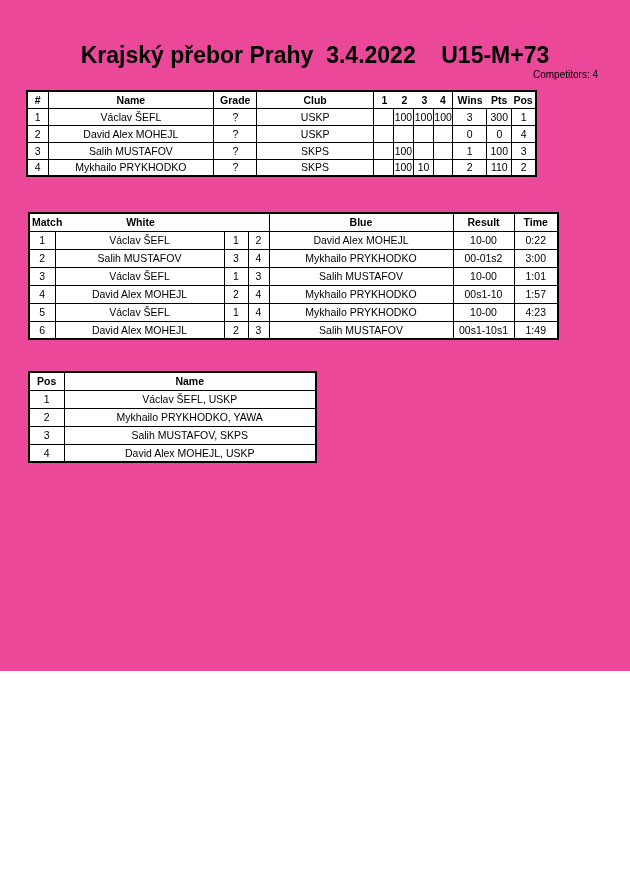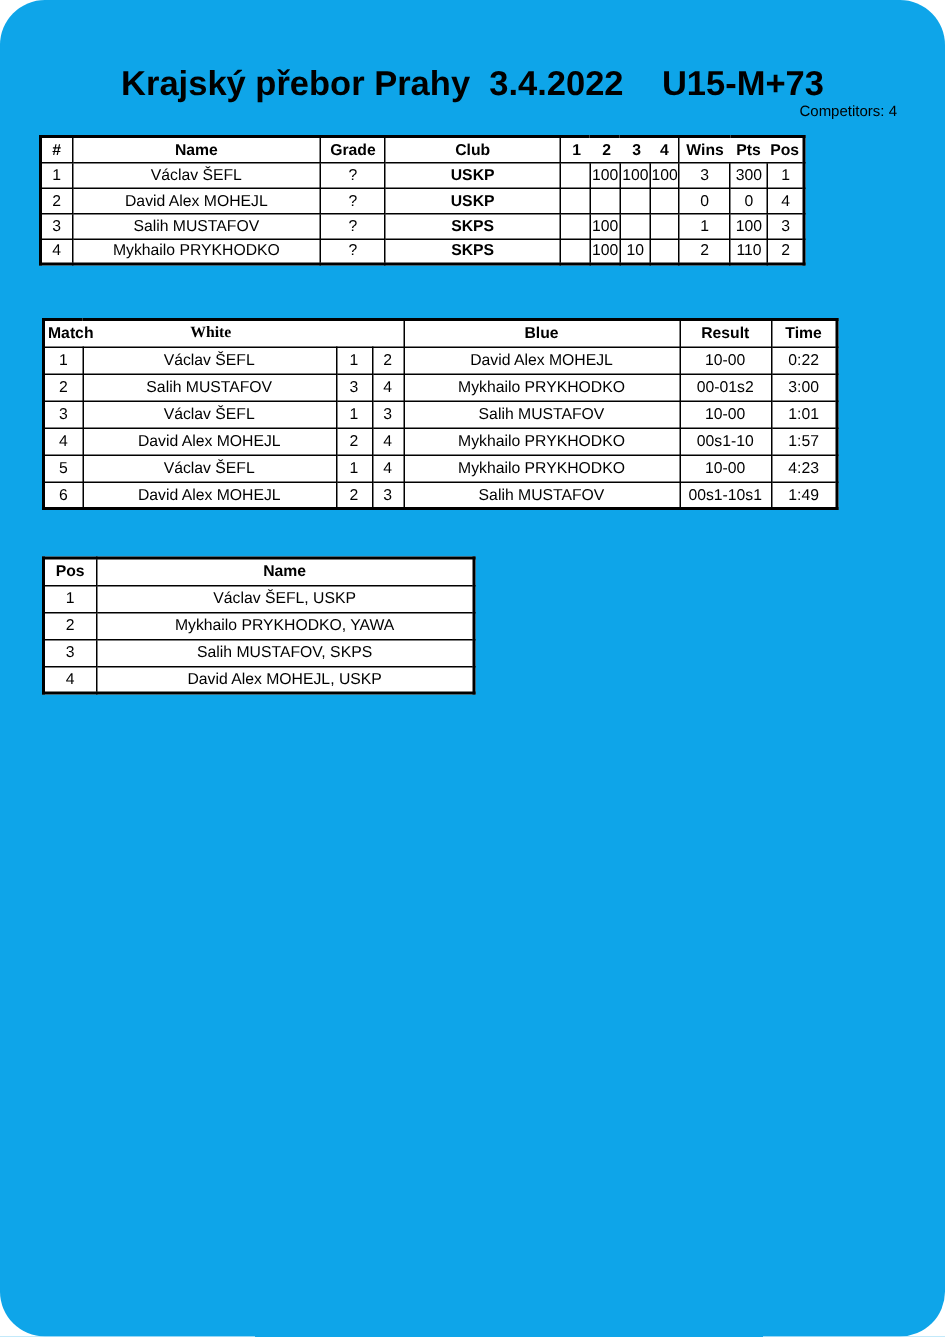--- a/index.html
+++ b/index.html
@@ -1,20 +1,19 @@
 <!DOCTYPE html>
 <html><head>
 <meta charset="utf-8">
 <style>
   html,body { margin:0; padding:0; background:#fff; }
   .page {
-    position:relative; width:630px; height:891px; background:#0ea5e9;
+    position:relative; width:630px; height:671px; background:#ec4899;
     font-family:"Liberation Sans","DejaVu Sans",sans-serif; color:#000;
     overflow:hidden;
-    border-radius:30px;
   }
   .title {
     position:absolute; top:42px; left:0; width:630px;
     text-align:center; font-size:23px; font-weight:bold; white-space:pre;
   }
   .caption { position:absolute; text-align:center; font-size:12px; font-weight:bold; }
   .cap-competitors { top:67px; left:0; width:500px; }
   .cap-matches    { top:196px; left:0; width:592px; }
   .cap-results    { top:353px; left:0; width:342px; }
   .count-label { position:absolute; top:69px; right:32px; font-size:10px; }
@@ -30,34 +29,34 @@
   .t-comp { left:26px; top:90px;  width:511px; }
   .t-match{ left:28px; top:212px; width:529px; }
   .t-res  { left:28px; top:371px; width:287px; }
   .t-comp tr { height:17px; }
   .t-match tr, .t-res tr { height:18px;margin-top:35px; }
 
   tr.hdr td { font-weight:bold; }
   td.lft { text-align:left; padding-left:7px; }
   td.lft8 { text-align:left; padding-left:8px; }
   td.grade { text-align:left; padding-left:6px; }
-  td.club  { text-align:left; padding-left:5px;font-weight:bold; }
+  td.club  { text-align:left; padding-left:5px; }
   td.thick { border-left:2px solid #000; }
 
   
   td.hn    { border-right-style:hidden; }
   td.hname { border-left-style:hidden; text-align:center; padding-left:56px; }
   td.hgrid { }
   td.hwpp  { border-left:2px solid #000; }
   td.hwpp span, td.hgrid span { display:inline-block; text-align:center; }
 
   
   td.mh-left { border-right-style:hidden; position:relative; }
   td.mh-left .match-lab { position:absolute; left:2px; top:50%; transform:translateY(-50%); }
-  td.mh-left .white-lab { position:absolute; left:26px; width:169px; text-align:center; top:50%; transform:translateY(-50%);font-family:Liberation Serif, serif; }
+  td.mh-left .white-lab { position:absolute; left:26px; width:169px; text-align:center; top:50%; transform:translateY(-50%); }
   td.mh-blue { border-left-style:hidden; }
 </style>
 </head>
 <body>
 
 <div class="page">
 
   <div class="title">Krajský přebor Prahy  3.4.2022    U15-M+73</div>
 
   <div class="count-label">Competitors: 4</div>

